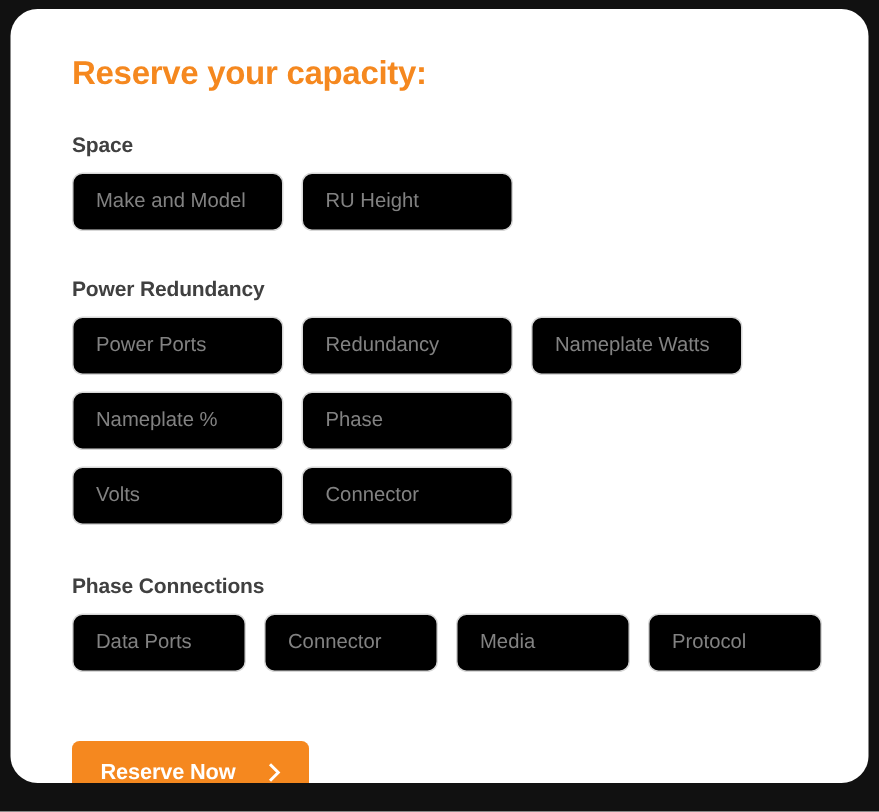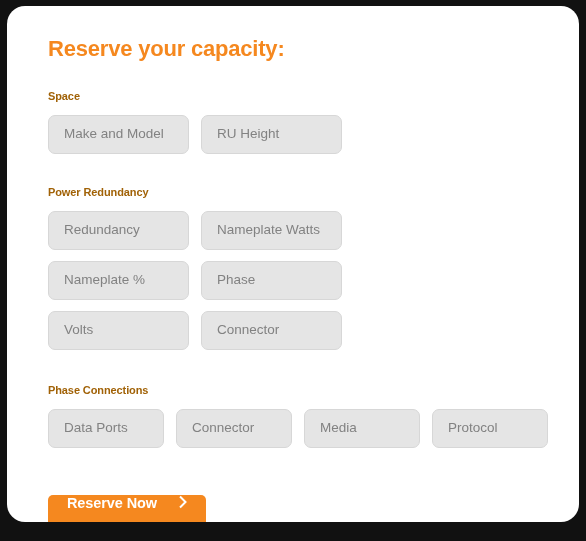--- a/index.html
+++ b/index.html
@@ -40,41 +40,41 @@
     letter-spacing: -0.2px;
     margin: 0 0 26px 0;
     line-height: 26px;
   }
 
   .section {
     margin-bottom: 18px;
   }
 
   .section-heading {
-    color: #a16207;
-    font-size: 11px;
+    color: #404040;
+    font-size: 14px;
     font-weight: bold;
     margin: 0 0 11px 0;
     line-height: 16px;
     letter-spacing: -0.1px;
   }
 
   .field-row {
     display: flex;
     flex-wrap: nowrap;
     gap: 12px;
     margin-bottom: 11px;
   }
   .field-row:last-child {
     margin-bottom: 0;
   }
 
   .field {
     height: 39px;
-    background: #e5e5e5;
+    background: #000000;
     border: 1px solid #d7d7d7;
     border-radius: 7px;
     box-sizing: border-box;
     display: flex;
     align-items: center;
     padding: 0 0 2px 15px;
     font-size: 13.5px;
     color: #828282;
     font-family: "Liberation Sans", sans-serif;
     outline: none;
@@ -88,21 +88,21 @@
 
   .w-wide { width: 141px; }
   .w-narrow { width: 116px; }
 
   .spacer-space { height: 12px; }
   .spacer-power { height: 14px; }
   .spacer-data  { height: 28px; }
 
   #reserve-button {
     display: inline-flex;
-    align-items: flex-start;
+    align-items: center;
     justify-content: space-between;
     background: #F5881F;
     border: none;
     border-radius: 5px;
     width: 158px;
     height: 42px;
     padding: 0 18px 0 19px;
     cursor: pointer;
     box-sizing: border-box;
     font-family: "Liberation Sans", sans-serif;
@@ -142,20 +142,21 @@
       </div>
     </div>
 
     <div class="spacer-space"></div>
 
     
     <div class="section">
       <div class="section-heading">Power Redundancy</div>
 
       <div class="field-row">
+        <input class="field w-wide" type="text" placeholder="Power Ports" style="">
         <input class="field w-wide" type="text" placeholder="Redundancy" style="">
         <input class="field w-wide" type="text" placeholder="Nameplate Watts" style="">
       </div>
 
       <div class="field-row">
         <input class="field w-wide" type="text" placeholder="Nameplate %" style="">
         <input class="field w-wide" type="text" placeholder="Phase" style="">
       </div>
 
       <div class="field-row">

